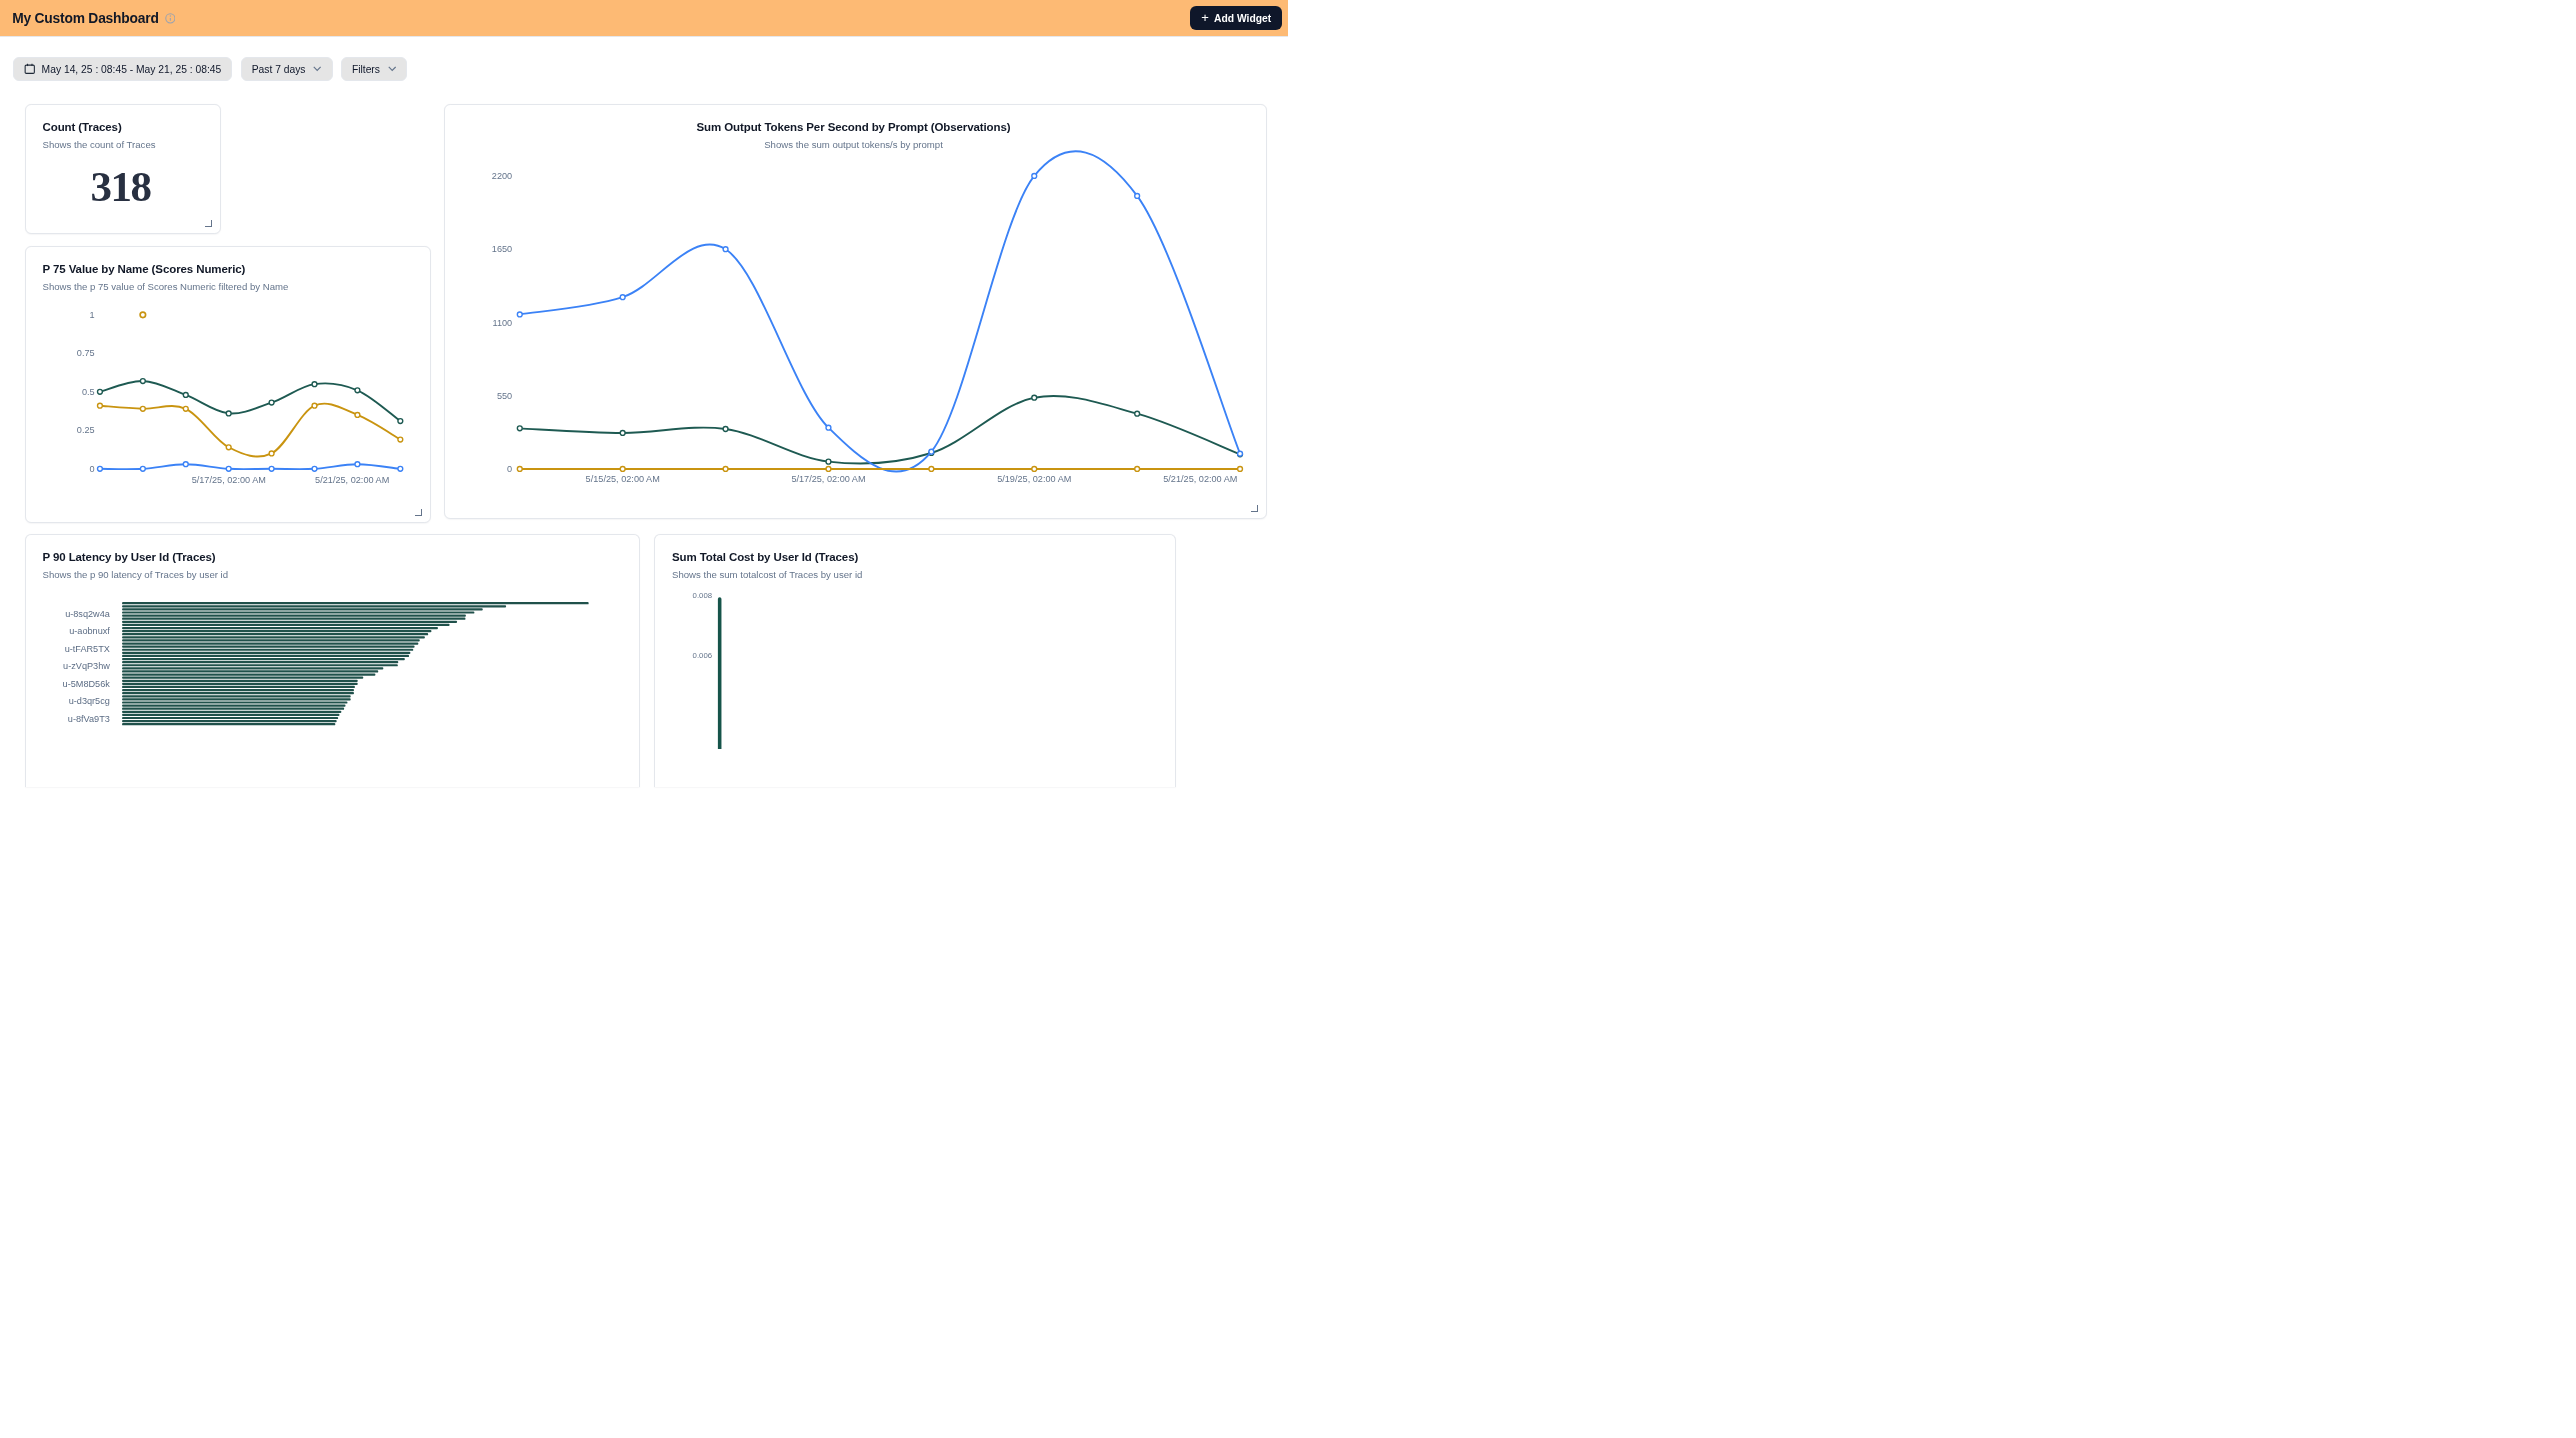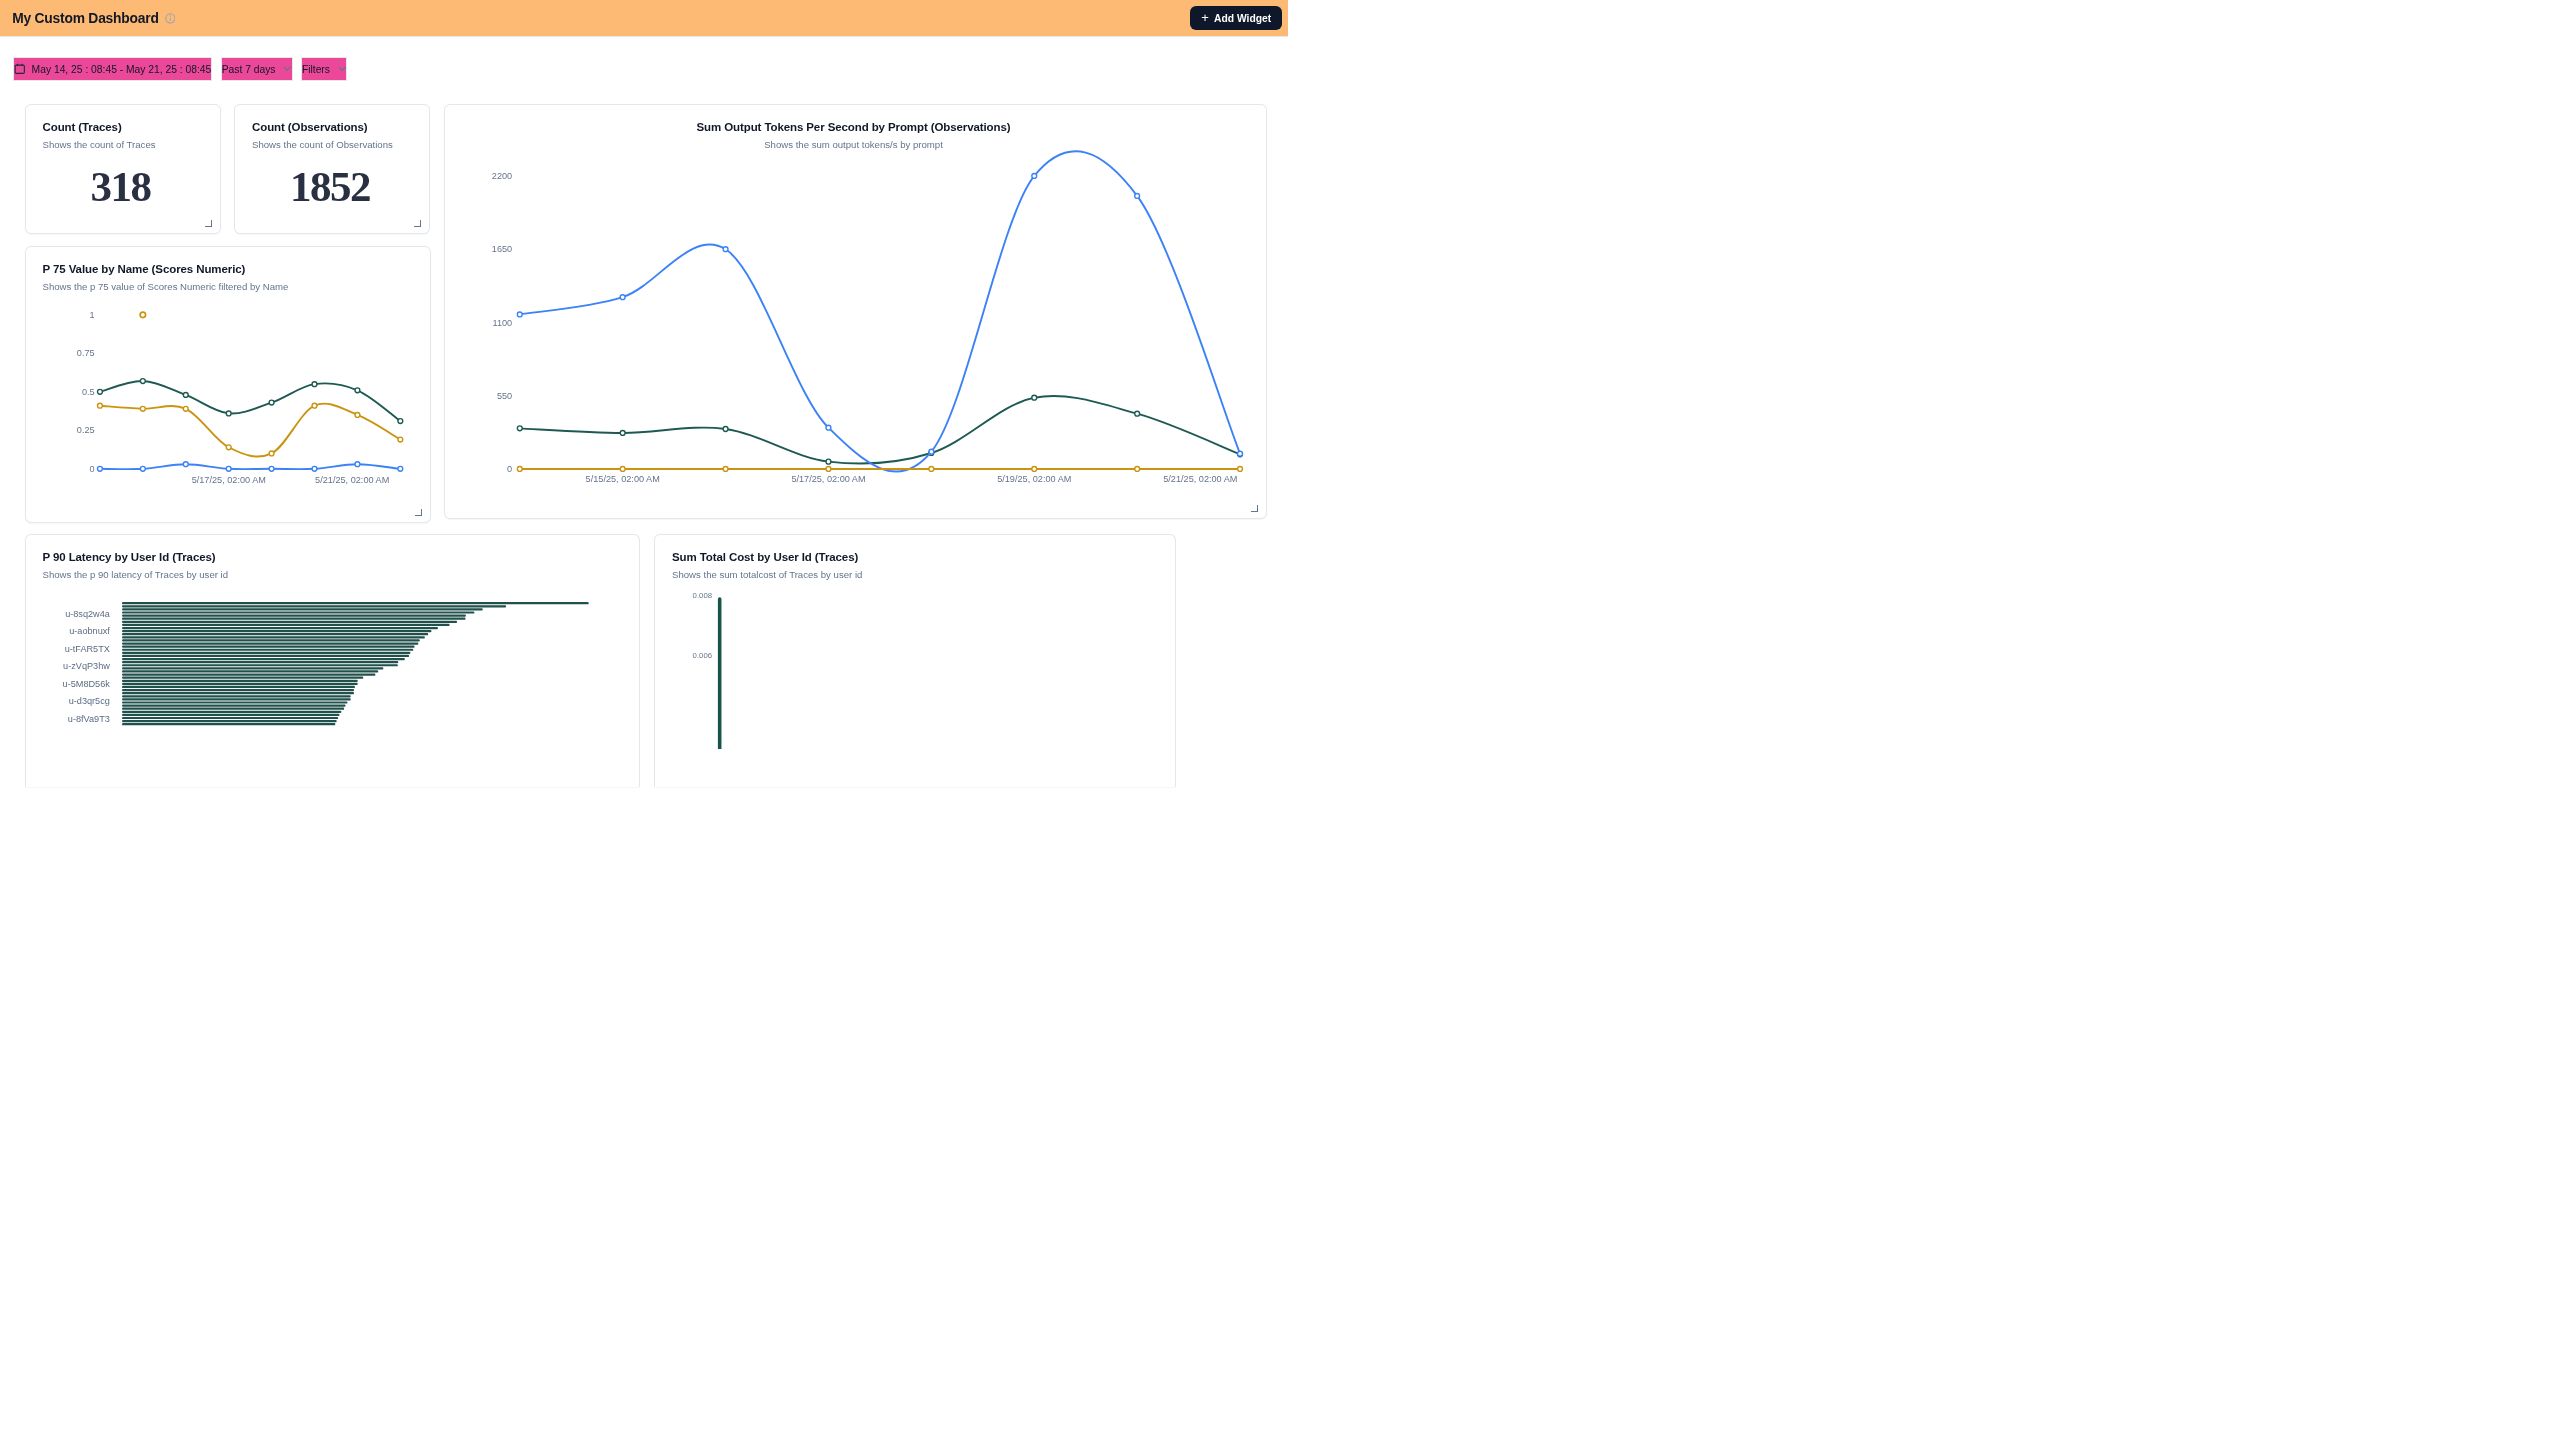--- a/index.html
+++ b/index.html
@@ -15,21 +15,21 @@
   .info-icon { display:inline-flex; color:#9ca3af; margin-top:1.5px; }
   .btn-dark { display:inline-flex; align-items:center; gap:5.4px; height:24.5px;
     background:#0f172a; color:#fff; border:none; border-radius:6.1px;
     padding:0 10.7px; font-size:10.3px; font-weight:600; cursor:pointer;
     font-family:inherit; }
   .plus-glyph { font-size:13px; font-weight:400; line-height:1; margin-top:-1.5px; }
 
   
   .toolbar { position:absolute; top:57px; left:13px; display:flex; gap:8.4px; }
   .tb-btn { display:inline-flex; align-items:center; gap:6.1px; height:24px;
-    background:#ec4899; border:0.8px solid #e4e7ec; border-radius:1px; padding:0 0;
+    background:#e5e5e5; border:0.8px solid #e4e7ec; border-radius:6px; padding:0 10px;
     font-size:10.3px; font-weight:500; color:#0f172a; cursor:pointer;
     font-family:inherit; }
   .chev { margin-left:1.5px; color:#64748b; display:inline-flex; }
 
   
   .canvas { position:absolute; top:0; left:0; width:1288px; height:719px; }
   .card { position:absolute; background:#fff; border:0.8px solid #e4e7ec;
     border-radius:6.1px; box-shadow:0 0.8px 1.5px rgba(16,24,40,.04); overflow:hidden; }
   .card-head { position:absolute; top:0; left:0; right:4px; padding:16px 17px 0; z-index:2; pointer-events:none; }
   .card-title { font-size:11.5px; font-weight:600; color:#111827; letter-spacing:-0.1px; }
@@ -101,28 +101,20 @@
 
   <section class="card" id="card-count-traces">
     <div class="card-head">
       <div class="card-title">Count (Traces)</div>
       <div class="card-sub">Shows the count of Traces</div>
       <div class="big-value">318</div>
     </div>
     <span class="resize-handle"></span>
   </section>
 
-  <section class="card" id="card-count-obs">
-    <div class="card-head">
-      <div class="card-title">Count (Observations)</div>
-      <div class="card-sub">Shows the count of Observations</div>
-      <div class="big-value">1852</div>
-    </div>
-    <span class="resize-handle"></span>
-  </section>
 
   <section class="card" id="card-tokens">
     <div class="card-head">
       <div class="card-title">Sum Output Tokens Per Second by Prompt (Observations)</div>
       <div class="card-sub">Shows the sum output tokens/s by prompt</div>
     </div>
     <svg class="chart-svg" id="chart-tokens" viewBox="0 0 1076 542">
         <text x="88" y="481" text-anchor="end" font-size="12" fill="#64748b">0</text>
         <text x="88" y="385" text-anchor="end" font-size="12" fill="#64748b">550</text>
         <text x="88" y="289" text-anchor="end" font-size="12" fill="#64748b">1100</text>

